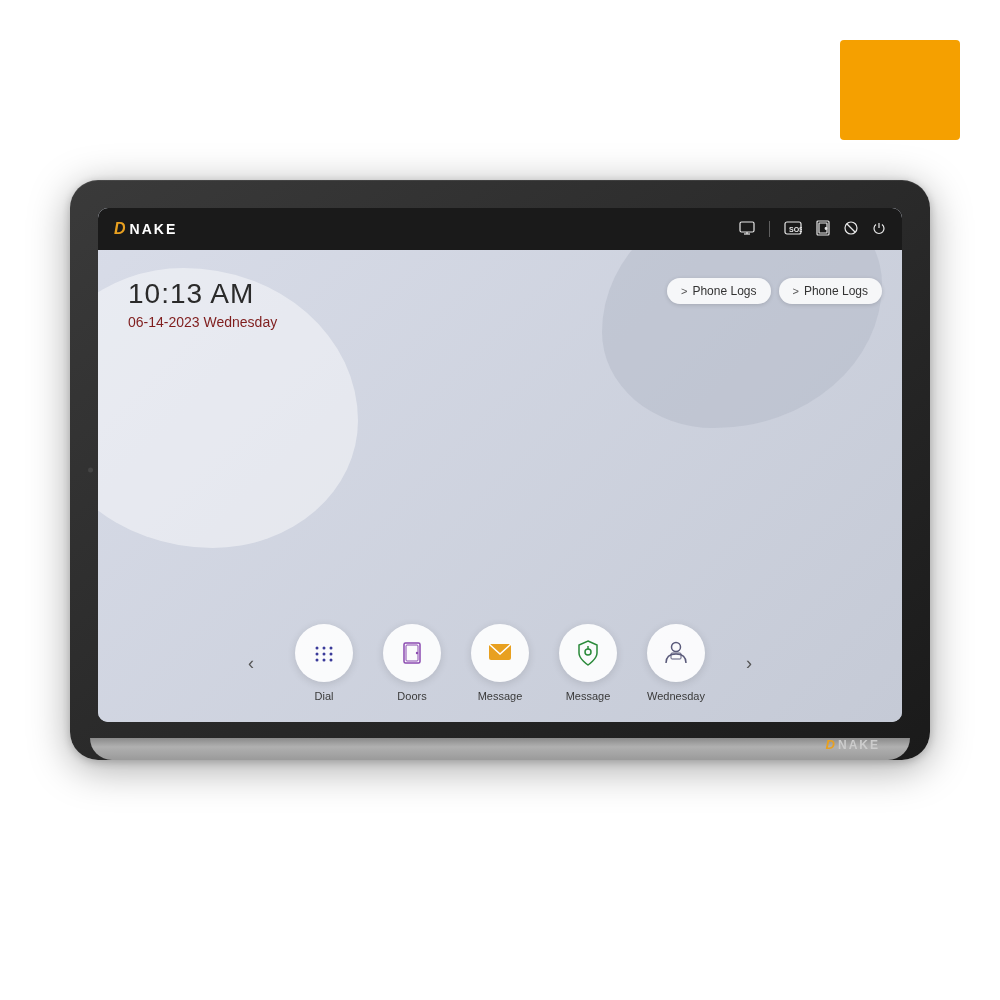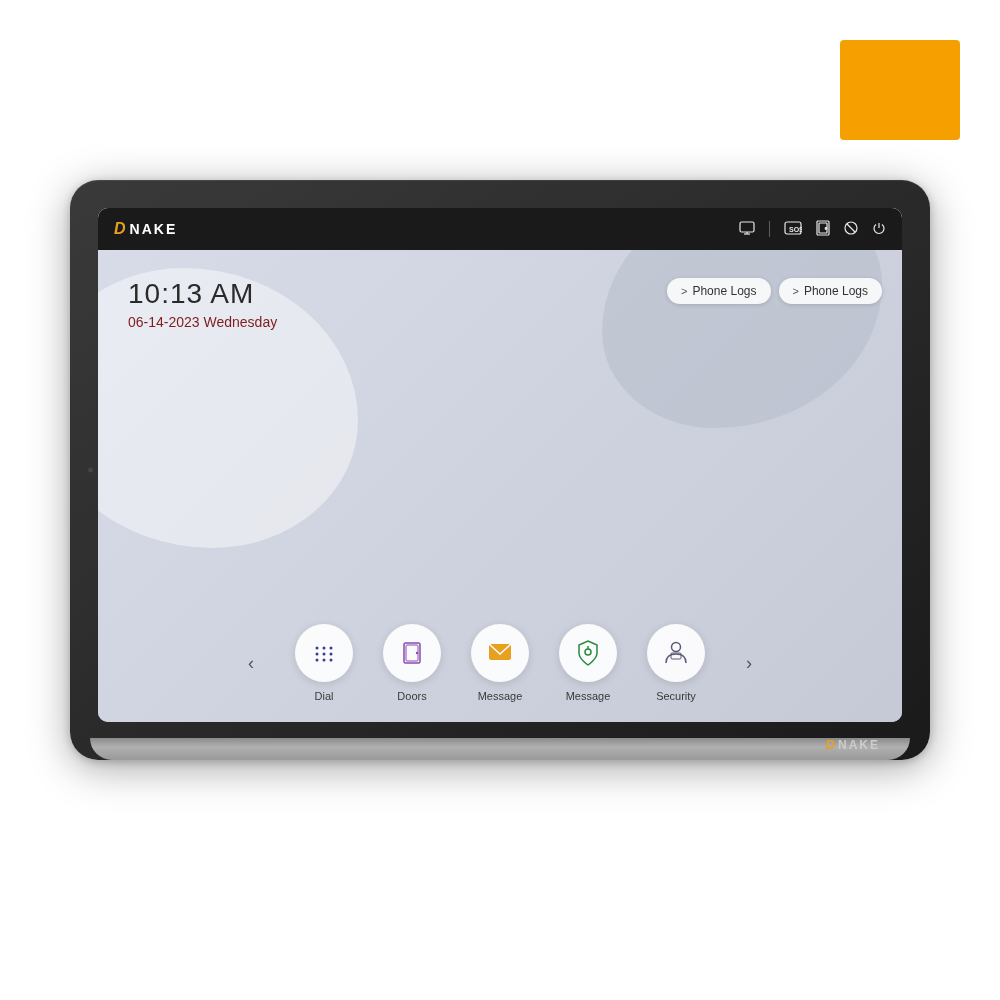--- a/index.html
+++ b/index.html
@@ -424,21 +424,21 @@
           </div>
 
           <div class="app-icon-item">
             <div class="app-icon-circle">
               <svg width="26" height="28" viewBox="0 0 26 28" fill="none">
                 <circle cx="13" cy="8" r="4.5" stroke="#5a5a7a" stroke-width="1.5" fill="none"></circle>
                 <path d="M3 24 C3 18 7 15 13 15 C19 15 23 18 23 24" stroke="#5a5a7a" stroke-width="1.5" fill="none"></path>
                 <rect x="8" y="14" width="10" height="6" rx="1" stroke="#5a5a7a" stroke-width="1" fill="none"></rect>
               </svg>
             </div>
-            <span class="app-icon-label">Security</span>
+            <span class="app-icon-label">Wednesday</span>
           </div>
 
           <div class="nav-arrow">
             <span>›</span>
           </div>
         </div>
 
       </div>
     </div>
 

